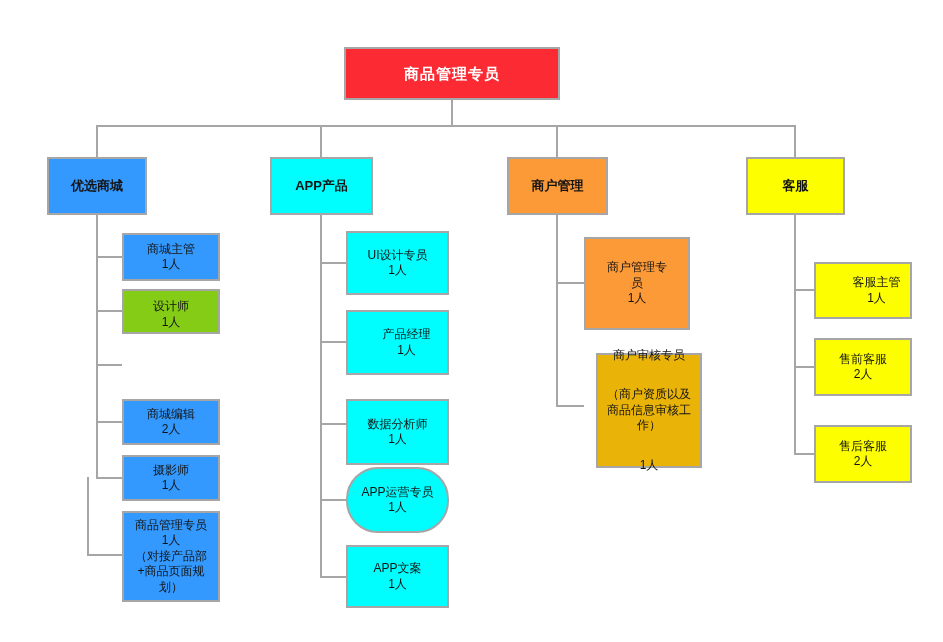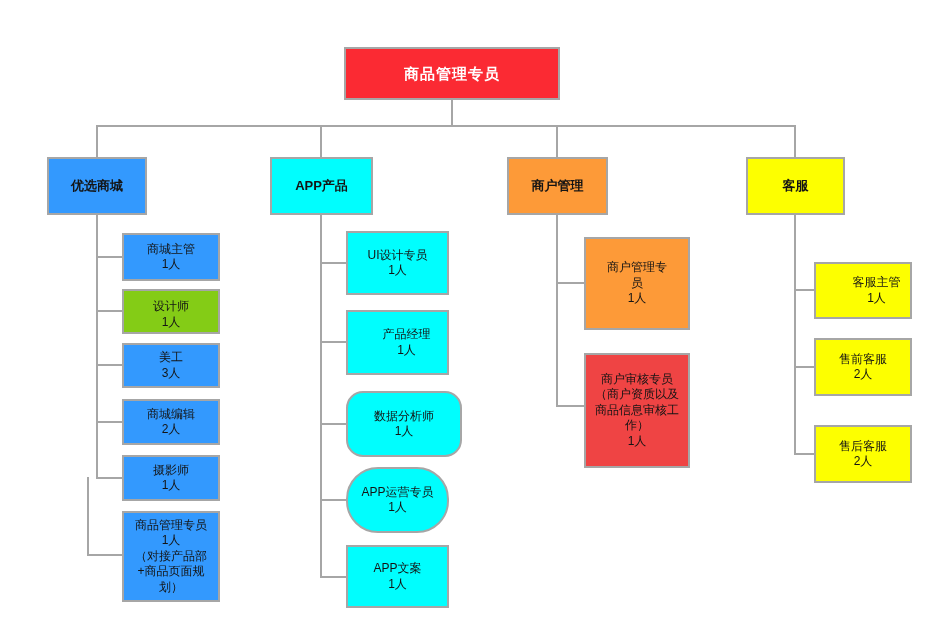--- a/index.html
+++ b/index.html
@@ -98,24 +98,20 @@
   </div>
 
   <div class="node leaf" style="left: 122px; top: 233px; width: 98px; height: 48px; background-color: rgb(51, 153, 254);">
     <span>商城主管</span>
     <span>1人</span>
   </div>
   <div class="node leaf" style="left: 122px; top: 289px; width: 98px; height: 45px; background-color: #84cc16; justify-content: flex-end;">
     <span>设计师</span>
     <span>1人</span>
   </div>
-  <div class="node leaf" style="left: 122px; top: 343px; width: 98px; height: 45px; background-color: rgb(51, 153, 254);">
-    <span>美工</span>
-    <span>3人</span>
-  </div>
   <div class="node leaf" style="left: 122px; top: 399px; width: 98px; height: 46px; background-color: rgb(51, 153, 254); text-align: center;">
     <span>商城编辑</span>
     <span>2人</span>
   </div>
   <div class="node leaf" style="left: 122px; top: 455px; width: 98px; height: 46px; background-color: rgb(51, 153, 254);">
     <span>摄影师</span>
     <span>1人</span>
   </div>
   <div class="node leaf" style="left: 122px; top: 511px; width: 98px; height: 91px; padding: 2px 3px; background-color: rgb(51, 153, 254);">
     <span>商品管理专员</span>
@@ -124,38 +120,38 @@
   </div>
 
   <div class="node leaf" style="left: 346px; top: 231px; width: 103px; height: 64px; background-color: rgb(0, 254, 254);">
     <span>UI设计专员</span>
     <span>1人</span>
   </div>
   <div class="node leaf" style="left: 346px; top: 310px; width: 103px; height: 65px; background-color: rgb(0, 254, 254); padding-left: 24px;">
     <span>产品经理</span>
     <span>1人</span>
   </div>
-  <div class="node leaf" style="left: 346px; top: 391px; width: 116px; height: 66px; background-color: rgb(0, 254, 254); border-radius: 17px;">
+  <div class="node leaf" style="left: 346px; top: 399px; width: 103px; height: 66px; background-color: rgb(0, 254, 254);">
     <span>数据分析师</span>
     <span>1人</span>
   </div>
   <div class="node leaf" style="left: 346px; top: 467px; width: 103px; height: 66px; background-color: rgb(0, 254, 254); border-radius: 32px;">
     <span>APP运营专员</span>
     <span>1人</span>
   </div>
   <div class="node leaf" style="left: 346px; top: 545px; width: 103px; height: 63px; background-color: rgb(0, 254, 254);">
     <span>APP文案</span>
     <span>1人</span>
   </div>
 
   <div class="node leaf" style="left: 584px; top: 237px; width: 106px; height: 93px; padding: 2px 20px; background-color: rgb(253, 154, 56);">
     <span>商户管理专员</span>
     <span>1人</span>
   </div>
-  <div class="node leaf" style="left: 584px; top: 353px; width: 106px; height: 115px; padding: 2px 8px; background-color: #ef4444;">
+  <div class="node leaf" style="left: 596px; top: 353px; width: 106px; height: 115px; padding: 2px 8px; background-color: #eab308; gap: 24px;">
     <span>商户审核专员</span>
     <span>（商户资质以及商品信息审核工作）</span>
     <span>1人</span>
   </div>
 
   <div class="node leaf" style="left: 814px; top: 262px; width: 98px; height: 57px; background-color: rgb(253, 255, 0); padding-left: 33px;">
     <span>客服主管</span>
     <span>1人</span>
   </div>
   <div class="node leaf" style="left: 814px; top: 338px; width: 98px; height: 58px; background-color: rgb(253, 255, 0);">

